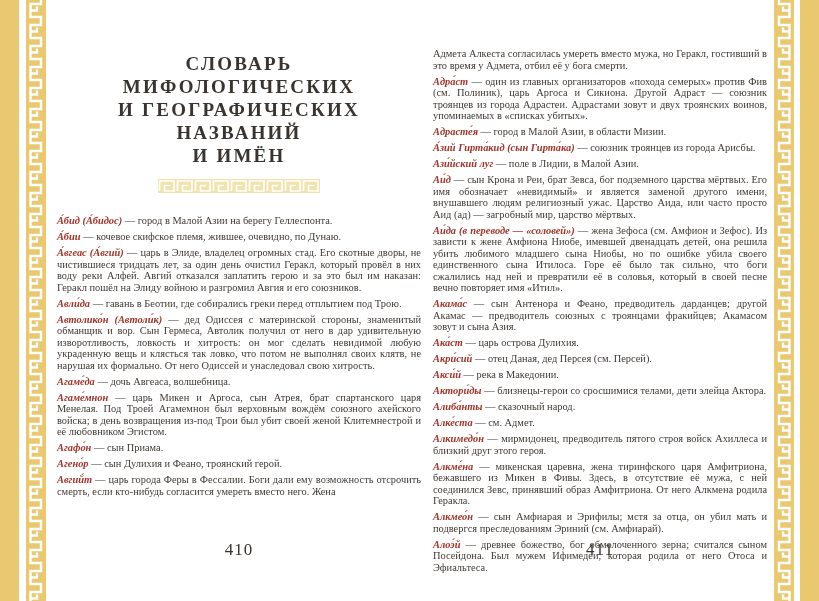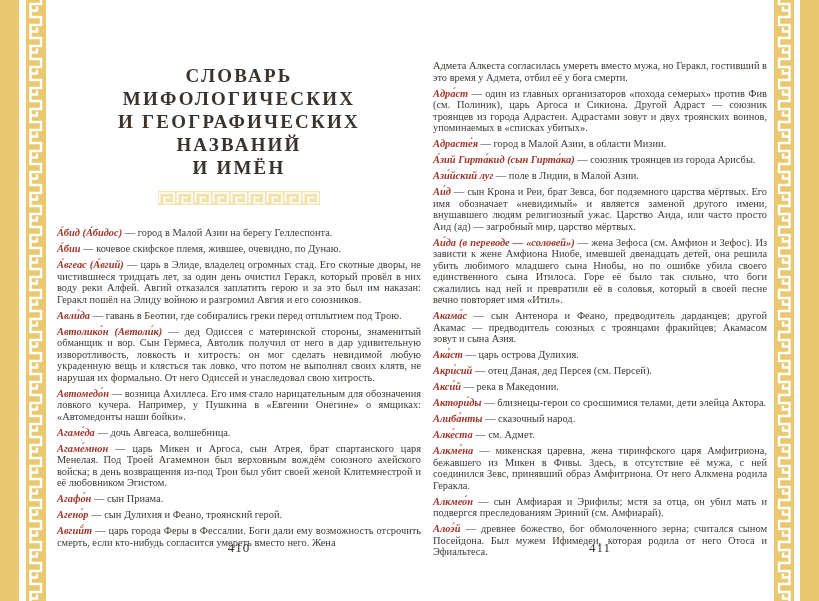--- a/index.html
+++ b/index.html
@@ -9,39 +9,39 @@
     font-family:"Liberation Serif","DejaVu Serif",serif;
   }
   
   .gold-bar{position:absolute;top:0;height:601px;width:19px;background:#e9c86f;}
   .gold-bar.left{left:0;}
   .gold-bar.right{left:800px;}
   .key-strip{position:absolute;top:0;height:601px;width:20px;}
   .key-strip.left{left:26px;}
   .key-strip.right{left:774px;}
   
-  .page{position:absolute;top:60px;}
+  .page{position:absolute;top:48px;}
   .page-left{left:57px;width:364px;}
   .page-right{left:433px;width:334px;}
   h1.book-title{
     margin:4px 0 12px;font-weight:bold;font-size:19px;line-height:23px;
     letter-spacing:2.2px;text-align:center;color:#39342f;font-weight:600;
   }
   .ornament-wrap{text-align:center;margin:0 0 18px;}
   
   .entries{color:#403a35;}
   p.entry{
     margin:0 0 4.5px;font-size:10.4px;line-height:11.5px;
     text-align:justify;text-justify:inter-word;
   }
   p.entry b.term{font-style:italic;font-weight:bold;color:#a2342a;}
   
   .pagenum{
     position:absolute;top:540px;text-align:center;
-    font-size:13px;color:#39342f;letter-spacing:1px;
+    font-size:17px;color:#39342f;letter-spacing:1px;
   }
   .pagenum.left{left:57px;width:364px;}
   .pagenum.right{left:433px;width:334px;}
 </style>
 </head>
 <body>
 
 <div class="gold-bar left"></div>
 <div class="gold-bar right"></div>
 
@@ -88,21 +88,20 @@
   <p class="entry"><b class="term">А́бид (А́бидос)</b> <span class="etext">— город в Малой Азии на берегу Геллеспонта.</span></p>
 
   <p class="entry"><b class="term">А́бии</b> <span class="etext">— кочевое скифское племя, жившее, очевидно, по Дунаю.</span></p>
 
   <p class="entry"><b class="term">А́вгеас (А́вгий)</b> <span class="etext">— царь в Элиде, владелец огромных стад. Его скотные дворы, не чистившиеся тридцать лет, за один день очистил Геракл, который провёл в них воду реки Алфей. Авгий отказался заплатить герою и за это был им наказан: Геракл пошёл на Элиду войною и разгромил Авгия и его союзников.</span></p>
 
   <p class="entry"><b class="term">Авли́да</b> <span class="etext">— гавань в Беотии, где собирались греки перед отплытием под Трою.</span></p>
 
   <p class="entry"><b class="term">Автолико́н (Автоли́к)</b> <span class="etext">— дед Одиссея с материнской стороны, знаменитый обманщик и вор. Сын Гермеса, Автолик получил от него в дар удивительную изворотливость, ловкость и хитрость: он мог сделать невидимой любую украденную вещь и клясться так ловко, что потом не выполнял своих клятв, не нарушая их формально. От него Одиссей и унаследовал свою хитрость.</span></p>
 
-  <p class="entry"><b class="term">Автомедо́н</b> <span class="etext">— возница Ахиллеса. Его имя стало нарицательным для обозначения ловкого кучера. Например, у Пушкина в «Евгении Онегине» о ямщиках: «Автомедонты наши бойки».</span></p>
 
   <p class="entry"><b class="term">Агаме́да</b> <span class="etext">— дочь Авгеаса, волшебница.</span></p>
 
   <p class="entry"><b class="term">Агаме́мнон</b> <span class="etext">— царь Микен и Аргоса, сын Атрея, брат спартанского царя Менелая. Под Троей Агамемнон был верховным вождём союзного ахейского войска; в день возвращения из-под Трои был убит своей женой Клитемнестрой и её любовником Эгистом.</span></p>
 
   <p class="entry"><b class="term">Агафо́н</b> <span class="etext">— сын Приама.</span></p>
 
   <p class="entry"><b class="term">Агено́р</b> <span class="etext">— сын Дулихия и Феано, троянский герой.</span></p>
 
   <p class="entry"><b class="term">Авгий́т</b> <span class="etext">— царь города Феры в Фессалии. Боги дали ему возможность отсрочить смерть, если кто-нибудь согласится умереть вместо него. Жена</span></p>
@@ -132,20 +131,21 @@
   <p class="entry"><b class="term">Акри́сий</b> <span class="etext">— отец Даная, дед Персея (см. Персей).</span></p>
 
   <p class="entry"><b class="term">Акси́й</b> <span class="etext">— река в Македонии.</span></p>
 
   <p class="entry"><b class="term">Актори́ды</b> <span class="etext">— близнецы-герои со сросшимися телами, дети элейца Актора.</span></p>
 
   <p class="entry"><b class="term">Алиба́нты</b> <span class="etext">— сказочный народ.</span></p>
 
   <p class="entry"><b class="term">Алке́ста</b> <span class="etext">— см. Адмет.</span></p>
 
+  <p class="entry"><b class="term">Алкимедо́н</b> <span class="etext">— мирмидонец, предводитель пятого строя войск Ахиллеса и близкий друг этого героя.</span></p>
 
   <p class="entry"><b class="term">Алкме́на</b> <span class="etext">— микенская царевна, жена тиринфского царя Амфитриона, бежавшего из Микен в Фивы. Здесь, в отсутствие её мужа, с ней соединился Зевс, принявший образ Амфитриона. От него Алкмена родила Геракла.</span></p>
 
   <p class="entry"><b class="term">Алкмео́н</b> <span class="etext">— сын Амфиарая и Эрифилы; мстя за отца, он убил мать и подвергся преследованиям Эриний (см. Амфиарай).</span></p>
 
   <p class="entry"><b class="term">Алоэ́й</b> <span class="etext">— древнее божество, бог обмолоченного зерна; считался сыном Посейдона. Был мужем Ифимедеи, которая родила от него Отоса и Эфиальтеса.</span></p>
 </div>
 </main>
 
 <div class="pagenum left">410</div>

